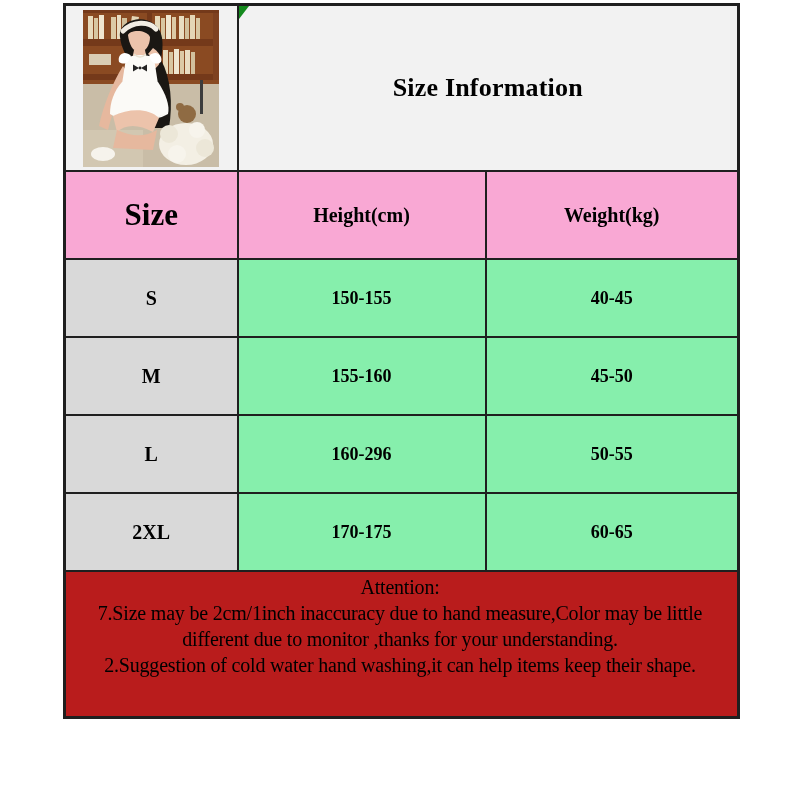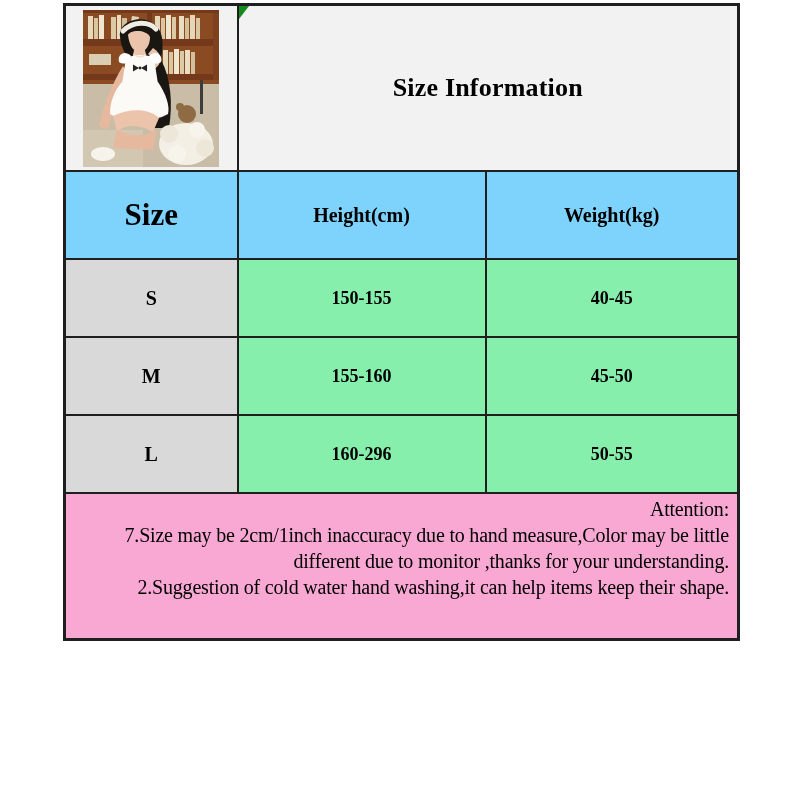--- a/index.html
+++ b/index.html
@@ -51,30 +51,30 @@
     width: 0;
     height: 0;
     border-top: 13px solid #148a1e;
     border-right: 10px solid transparent;
   }
   .title {
     font-size: 26px;
     font-weight: bold;
     letter-spacing: 0.2px;
   }
-  .r-head th { height: 86px; background: #7dd3fc; font-weight: bold; }
+  .r-head th { height: 86px; background: #f9a8d4; font-weight: bold; }
   th.size-h { font-size: 31px; }
   th.small-h { font-size: 20px; }
   .r-data td { height: 76px; }
   .size-c { background: #d9d9d9; font-weight: bold; font-size: 20px; }
   .val-c  { background: #86efac; font-weight: bold; font-size: 18px; }
   .note-cell {
     height: 140px;
-    background: #f9a8d4;
-    text-align: right;
+    background: #b91c1c;
+    text-align: center;
     vertical-align: top;
     padding: 2px 8px 2px 5px;
     font-size: 20px;
     line-height: 26px;
     letter-spacing: -0.2px;
   }
   .note-cell div { margin: 0; }
 </style>
 </head>
 <body>
@@ -193,20 +193,25 @@
       <tr class="r-data">
         <td class="size-c">M</td>
         <td class="val-c">155-160</td>
         <td class="val-c">45-50</td>
       </tr>
       <tr class="r-data">
         <td class="size-c">L</td>
         <td class="val-c">160-296</td>
         <td class="val-c">50-55</td>
       </tr>
+      <tr class="r-data">
+        <td class="size-c">2XL</td>
+        <td class="val-c">170-175</td>
+        <td class="val-c">60-65</td>
+      </tr>
 
       <tr class="r-note">
         <td class="note-cell" colspan="3">
           <div>Attention:</div>
           <div>7.Size may be 2cm/1inch inaccuracy due to hand measure,Color may be little different due to monitor ,thanks for your understanding.</div>
           <div>2.Suggestion of cold water hand washing,it can help items keep their shape.</div>
         </td>
       </tr>
     </tbody>
   </table>

